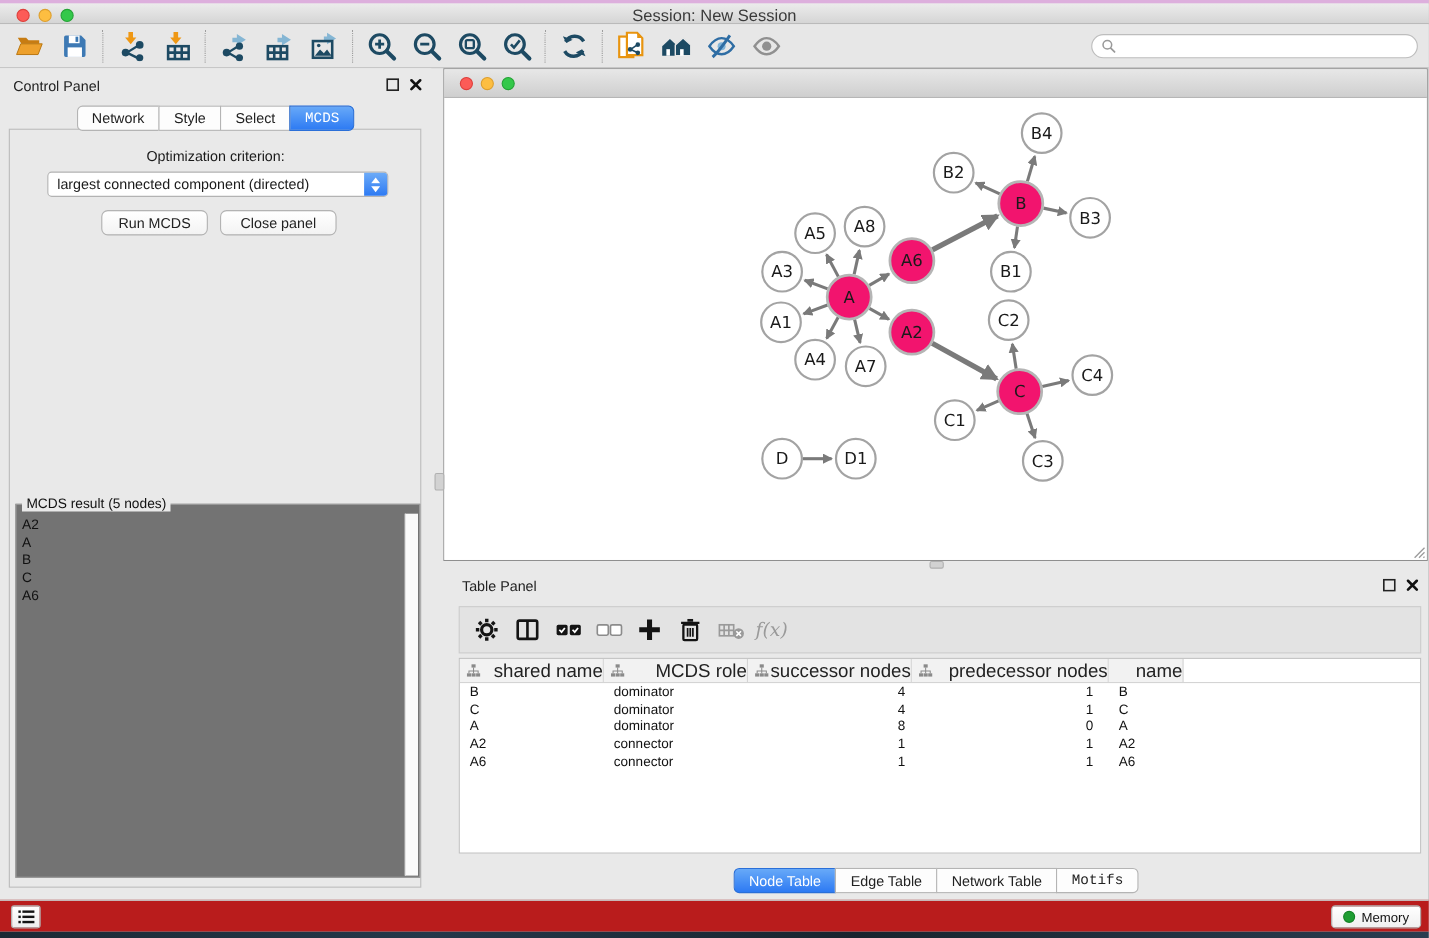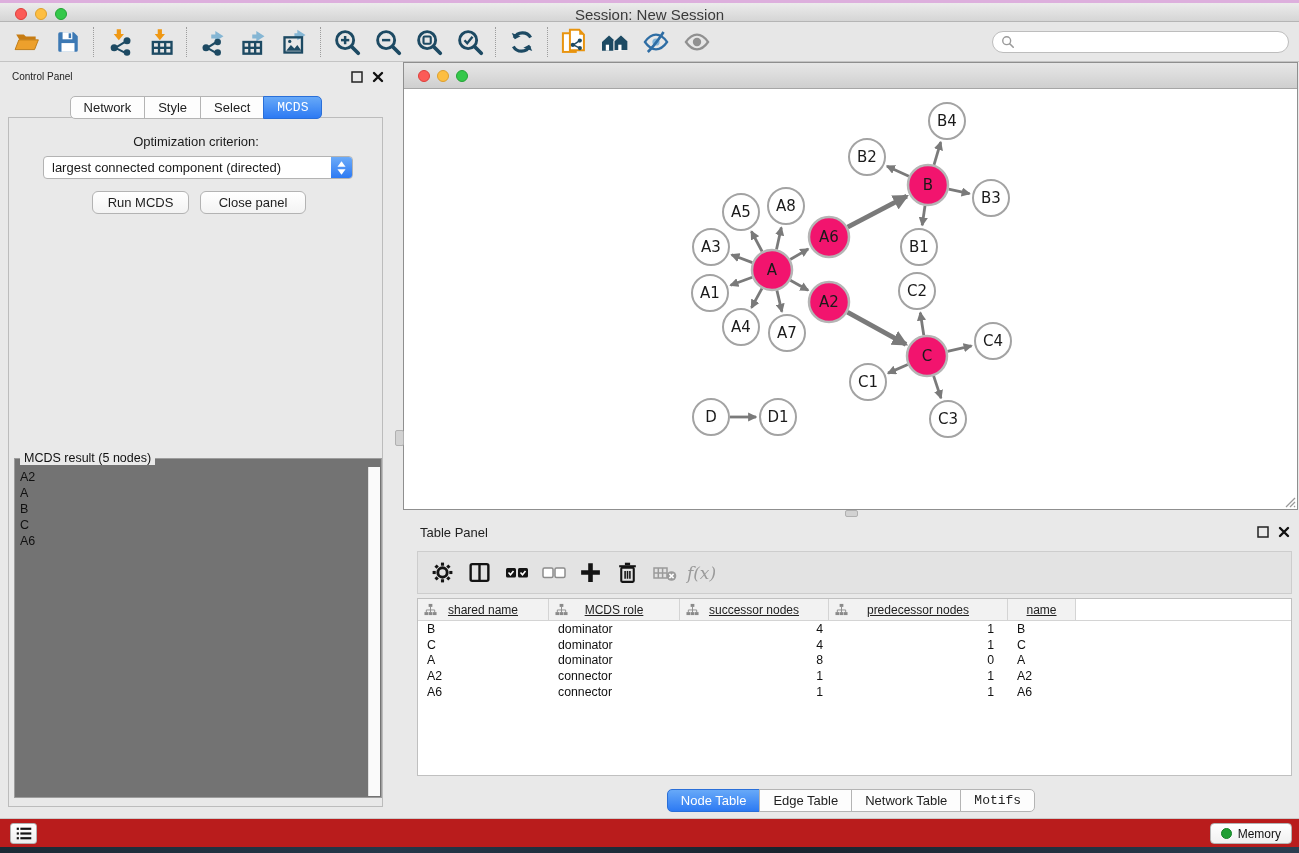--- a/index.html
+++ b/index.html
@@ -22,21 +22,21 @@
   
   .toolbar{position:absolute;left:0;top:22px;width:1299px;height:40px;background:#e7e7e7;
     border-bottom:1px solid #c4c4c4;display:flex;align-items:center;padding:0 10px 0 6px;}
   .tbtn{width:41px;height:34px;display:flex;align-items:center;justify-content:center;flex:none;}
   .tsep{width:1px;height:30px;border-left:1px dotted #9d9d9d;margin:0 5px;flex:none;}
   .searchbox{margin-left:auto;width:297px;height:22px;background:#fff;border:1px solid #bdbdbd;
     border-radius:12px;display:flex;align-items:center;padding:0 8px;}
   .searchbox input{border:none;outline:none;flex:1;font-size:12px;background:transparent;}
   
   .cp{position:absolute;left:0;top:62px;width:392px;height:756px;background:#e9e9e9;}
-  .cp-header{position:absolute;left:12px;top:9px;font-size:10px;color:#222;}
+  .cp-header{position:absolute;left:12px;top:9px;font-size:13px;color:#222;}
   .panel-icons{position:absolute;right:8px;top:9px;display:flex;gap:9px;align-items:center;}
   .cp-box{position:absolute;left:8px;top:55px;width:375px;height:690px;border:1px solid #bcbcbc;}
   .seg-tabs{position:absolute;left:0;width:100%;top:34px;display:flex;justify-content:center;}
   .seg-tab{font-size:13px;background:#fdfdfd;border:1px solid #b4b4b4;padding:3px 13px;margin-left:-1px;color:#222;cursor:default;}
   .seg-tab:first-child{border-radius:5px 0 0 5px;margin-left:0;}
   .seg-tab:last-child{border-radius:0 5px 5px 0;font-family:Liberation Mono, monospace;}
   .seg-tab.active{background:linear-gradient(#67a9f8,#2d7af3);border-color:#2a6fd8;color:#fff;}
   .opt-label{position:absolute;left:0;width:100%;top:72px;text-align:center;font-size:13px;}
   .combo{position:absolute;left:43px;top:94px;width:310px;height:23px;background:#fff;border:1px solid #b3b3b3;
     border-radius:4px;display:flex;align-items:center;}
@@ -64,22 +64,22 @@
   .grip-bottom{position:absolute;left:845px;top:510px;width:13px;height:7px;background:#d2d2d2;border:1px solid #b0b0b0;border-radius:2px;}
   
   .tp-header{position:absolute;left:420px;top:525px;font-size:13px;color:#222;}
   .tp-icons{position:absolute;right:9px;top:526px;display:flex;gap:9px;align-items:center;}
   .tp-toolbar{position:absolute;left:417px;top:551px;width:875px;height:43px;background:#e3e3e3;
     border:1px solid #cdcdcd;display:flex;align-items:center;padding-left:6px;}
   .tpbtn{width:37px;height:36px;display:flex;align-items:center;justify-content:center;flex:none;}
   .fx{font-family:"DejaVu Serif",serif;font-style:italic;font-size:17px;color:#9a9a9a;}
   .tp-table{position:absolute;left:417px;top:598px;width:875px;height:178px;background:#fff;border:1px solid #c0c0c0;overflow:hidden;}
   .thead{display:flex;height:22px;border-bottom:1px solid #d4d4d4;}
-  .th{background:#f2f2f2;border-right:1px solid #d4d4d4;display:flex;align-items:center;justify-content:center;
-    gap:5px;font-size:12px;color:#222;position:relative;text-decoration:underline;}
+  .th{background:#f2f2f2;border-right:1px solid #d4d4d4;display:flex;align-items:center;justify-content:flex-end;
+    gap:5px;font-size:17px;color:#222;position:relative;}
   .th .tree{position:absolute;left:6px;top:4px;}
   .trow{display:flex;height:15.7px;align-items:center;}
   .td{font-size:12.3px;color:#111;white-space:nowrap;overflow:hidden;}
   .td.l{text-align:left;padding-left:9px;}
   .td.r{text-align:right;}
   
   .tp-tabs{position:absolute;left:403px;top:789px;width:896px;display:flex;justify-content:center;}
   
   .statusbar{position:absolute;left:0;top:818px;width:1299px;height:29px;background:#b91c1c;border-top:1px solid #c9c9c9;}
   .list-btn{position:absolute;left:10px;top:4px;width:27px;height:21px;background:linear-gradient(#fff,#eee);

